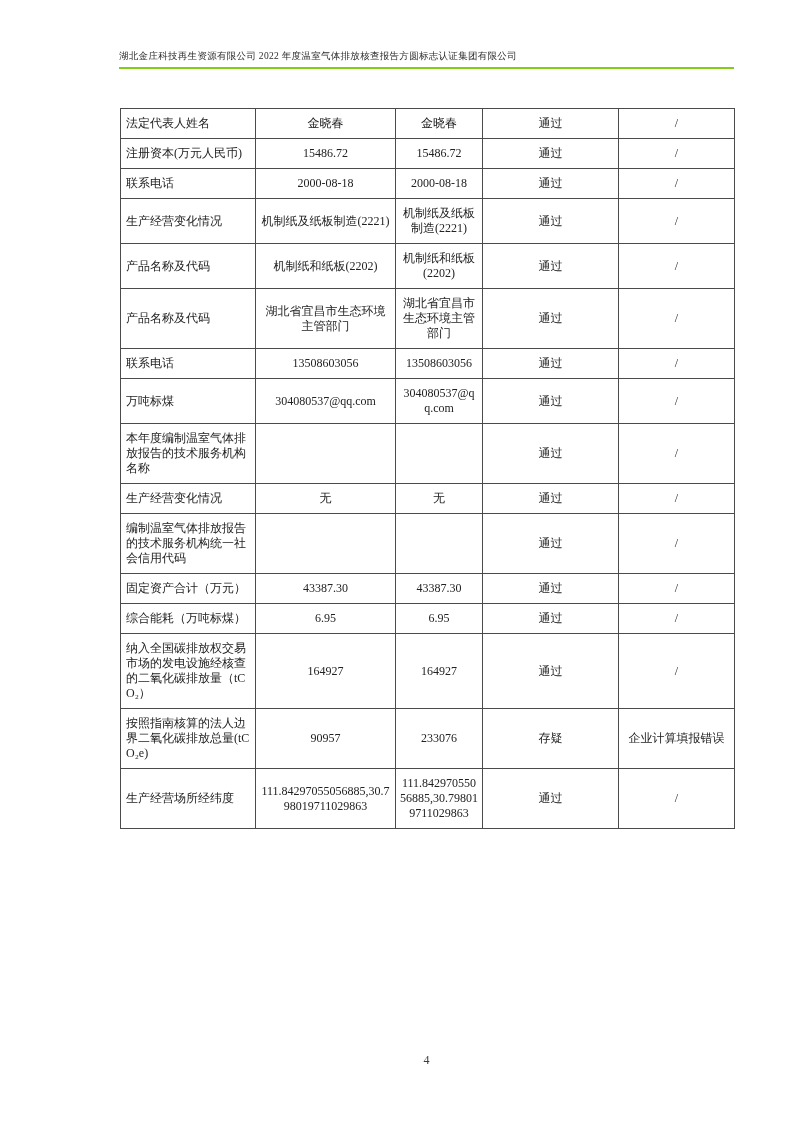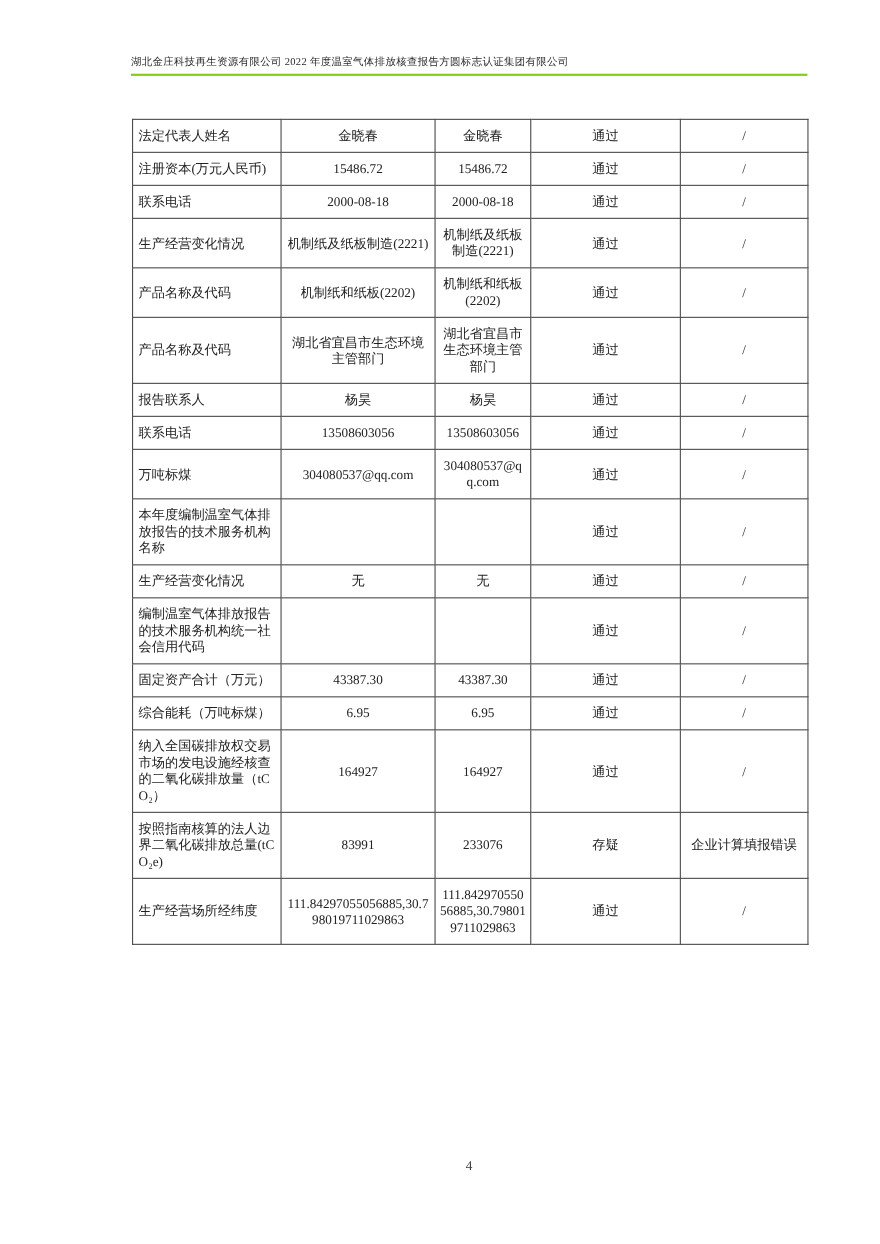--- a/index.html
+++ b/index.html
@@ -116,27 +116,20 @@
       <td class="cell-remark">/</td>
     </tr>
         <tr>
       <td class="cell-label">产品名称及代码</td>
       <td class="cell-reported">湖北省宜昌市生态环境主管部门</td>
       <td class="cell-verified">湖北省宜昌市生态环境主管部门</td>
       <td class="cell-conclusion">通过</td>
       <td class="cell-remark">/</td>
     </tr>
         <tr>
-      <td class="cell-label">报告联系人</td>
-      <td class="cell-reported">杨昊</td>
-      <td class="cell-verified">杨昊</td>
-      <td class="cell-conclusion">通过</td>
-      <td class="cell-remark">/</td>
-    </tr>
-        <tr>
       <td class="cell-label">联系电话</td>
       <td class="cell-reported">13508603056</td>
       <td class="cell-verified">13508603056</td>
       <td class="cell-conclusion">通过</td>
       <td class="cell-remark">/</td>
     </tr>
         <tr>
       <td class="cell-label">万吨标煤</td>
       <td class="cell-reported">304080537@qq.com</td>
       <td class="cell-verified">304080537@qq.com</td>
@@ -180,21 +173,21 @@
     </tr>
         <tr>
       <td class="cell-label">纳入全国碳排放权交易市场的发电设施经核查的二氧化碳排放量（tCO₂）</td>
       <td class="cell-reported">164927</td>
       <td class="cell-verified">164927</td>
       <td class="cell-conclusion">通过</td>
       <td class="cell-remark">/</td>
     </tr>
         <tr>
       <td class="cell-label">按照指南核算的法人边界二氧化碳排放总量(tCO₂e)</td>
-      <td class="cell-reported">83991</td>
+      <td class="cell-reported">90957</td>
       <td class="cell-verified">233076</td>
       <td class="cell-conclusion">存疑</td>
       <td class="cell-remark">企业计算填报错误</td>
     </tr>
         <tr>
       <td class="cell-label">生产经营场所经纬度</td>
       <td class="cell-reported">111.84297055056885,30.798019711029863</td>
       <td class="cell-verified">111.84297055056885,30.798019711029863</td>
       <td class="cell-conclusion">通过</td>
       <td class="cell-remark">/</td>

